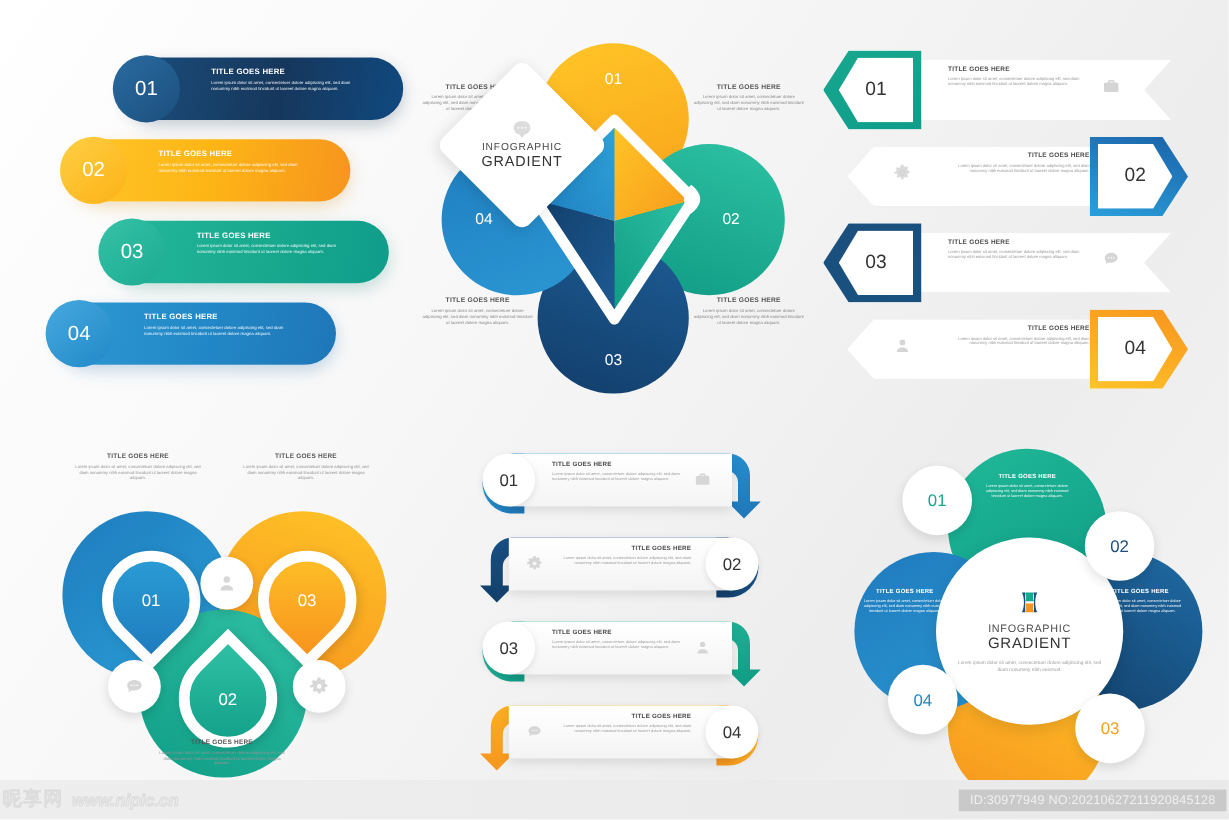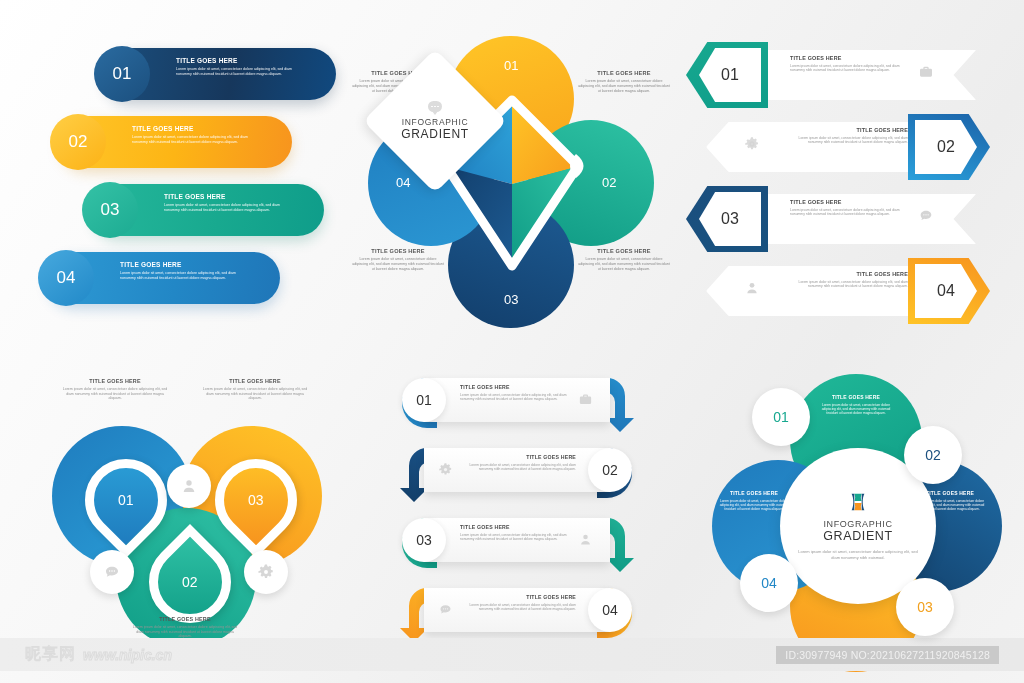--- a/index.html
+++ b/index.html
@@ -208,23 +208,23 @@
     display: flex; flex-direction: column; align-items: center; justify-content: center;
     box-shadow: 0 4px 14px rgba(0,0,0,.12); text-align: center; padding: 0 14px;
   }
   .hglass { width: 22px; height: 22px; margin-bottom: 6px; }
   #p6center .l1 { font-size: 9px; color: #4a4a4a; letter-spacing: .6px; }
   #p6center .l2 { font-size: 12.5px; color: #333; letter-spacing: .6px; margin-bottom: 6px; }
   #p6center .l3 { font-size: 4px; color: #9a9a9a; line-height: 1.5; }
 
   
   #footer {
-    position: absolute; left: 0; bottom: 12px; width: 1024px; height: 33px;
+    position: absolute; left: 0; bottom: 0; width: 1024px; height: 33px;
     background: linear-gradient(90deg,#eeeeee,#e9e9e9);
-    display: flex; align-items: center; justify-content: space-between; padding: 0 25px;
+    display: flex; align-items: center; justify-content: space-between; padding: 0 2px;
   }
   #wm { display: flex; align-items: center; gap: 7px; }
   #wm .cn {
     font-size: 16px; color: transparent; -webkit-text-stroke: 1px #dcdcdc;
     letter-spacing: 1px; font-family: "DejaVu Sans", sans-serif;
   }
   #wm .url { font-size: 14px; color: transparent; -webkit-text-stroke: 1px #dcdcdc;
     font-style: italic; font-weight: bold; }
   #idbox { background: #c9c9c9; color: #f0f0f0; font-size: 10.5px; padding: 3px 9px; letter-spacing: .2px; }
 </style>

